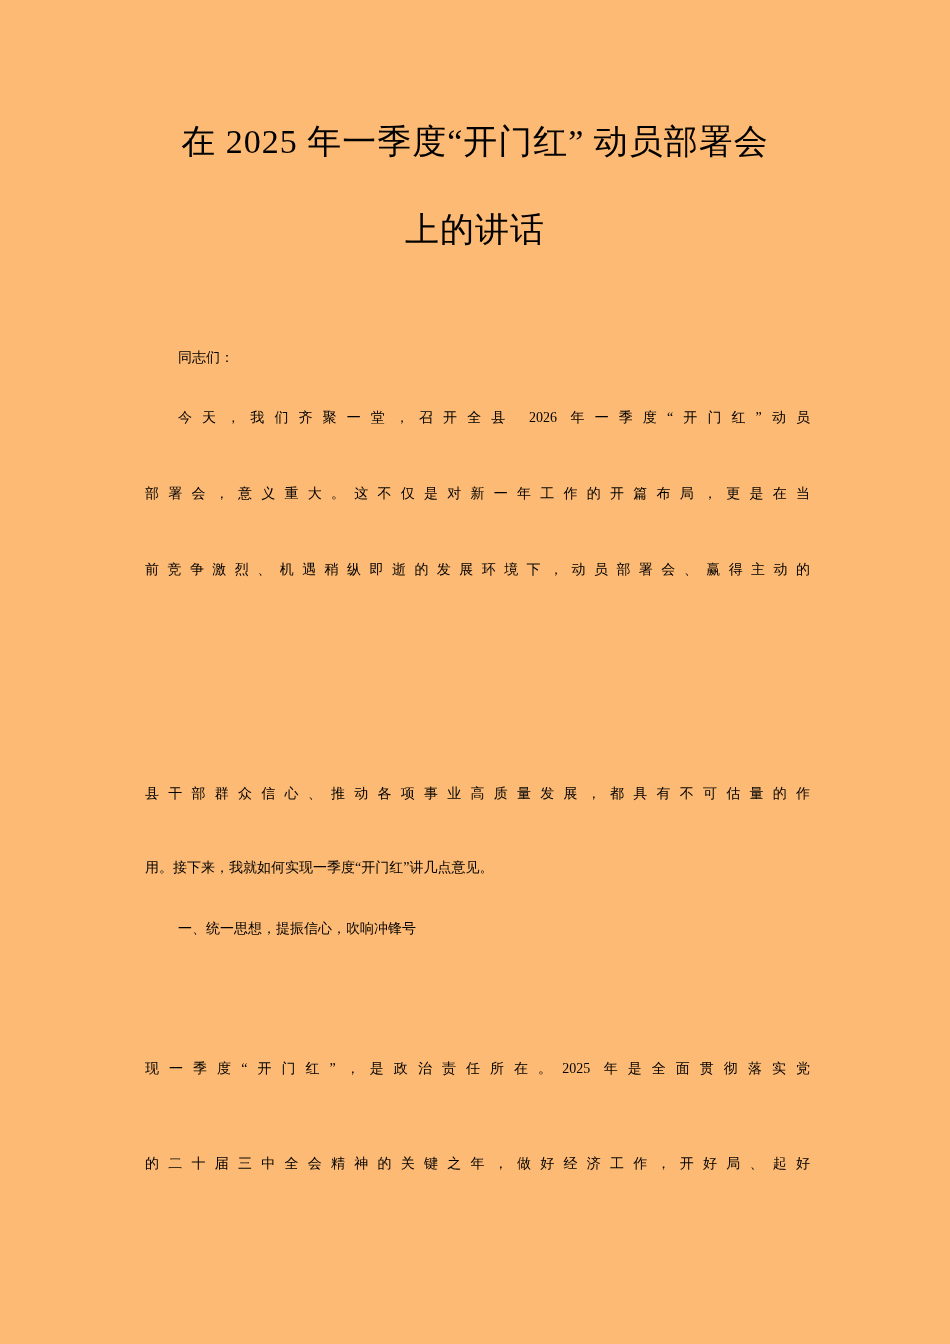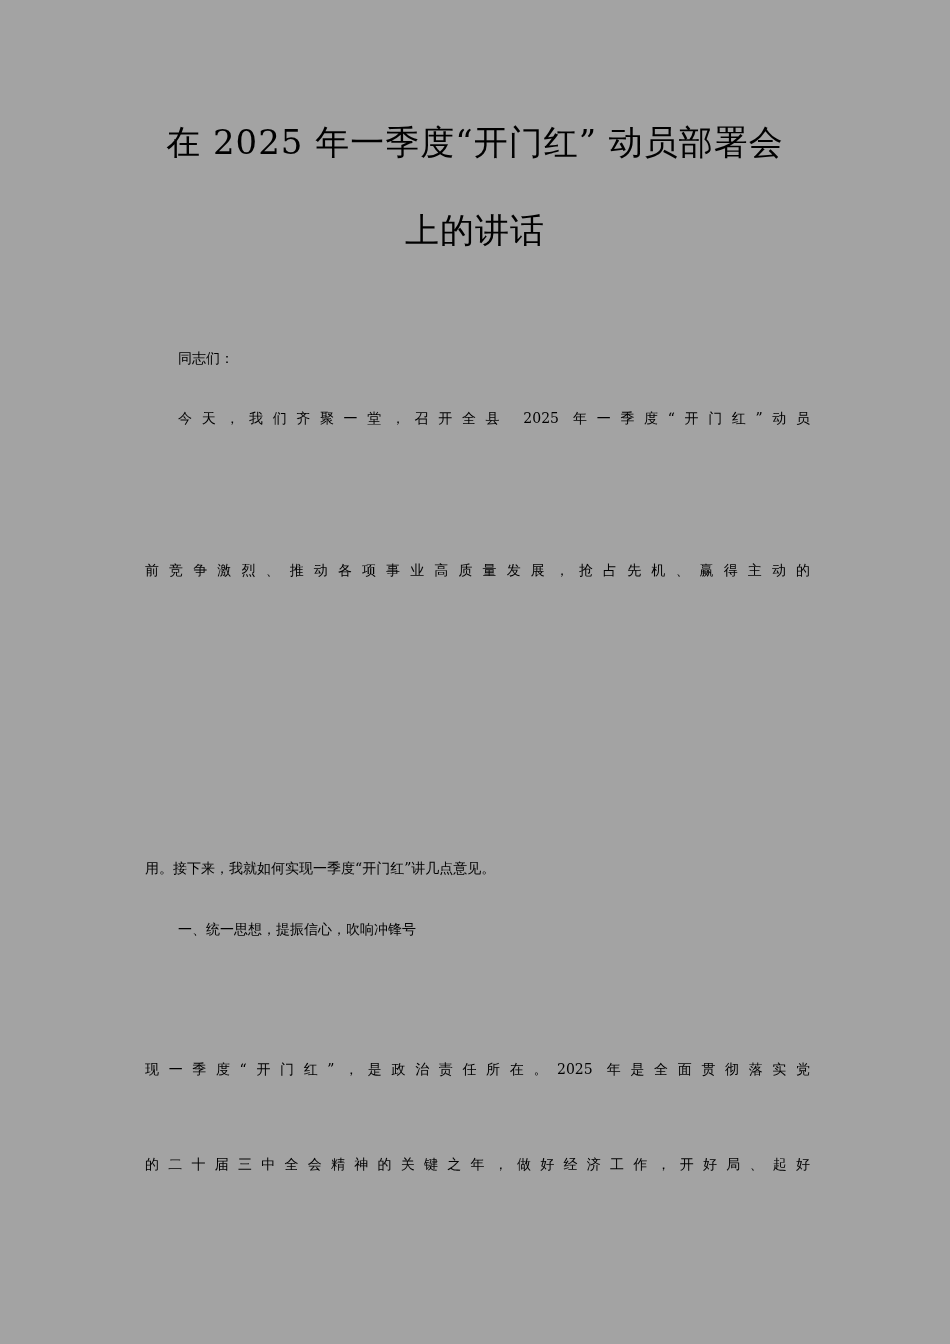--- a/index.html
+++ b/index.html
@@ -13,21 +13,22 @@
       position: relative;
       overflow: hidden;
       font-family: "DejaVu Serif", "Liberation Serif", serif;
       color: #000000;
     }
     .page {
       position: absolute;
       left: 0; top: 0;
       width: 950px;
       height: 1344px;
-      background: #a3a3a3;
+      background: #fdba74;
+      font-family: Liberation Serif, serif;
     }
     .title-line {
       position: absolute;
       left: 0;
       width: 950px;
       text-align: center;
       font-size: 34px;
       line-height: 40px;
       white-space: nowrap;
       letter-spacing: 1px;
@@ -53,22 +54,24 @@
 </head>
 <body>
 
 <div class="page">
 
   <div class="title-line" style="top:122px;">在 2025 年一季度“开门红”  动员部署会</div>
   <div class="title-line" style="top:210px;">上的讲话</div>
 
   <div class="body-line indent last" style="top:343px;">同志们：</div>
 
-  <div class="body-line indent" style="top:403px;">今天，我们齐聚一堂，召开全县 2025 年一季度“开门红”动员</div>
-  <div class="body-line" style="top:555px;">前竞争激烈、推动各项事业高质量发展，抢占先机、赢得主动的</div>
+  <div class="body-line indent" style="top:403px;">今天，我们齐聚一堂，召开全县 2026 年一季度“开门红”动员</div>
+  <div class="body-line" style="top:479px;">部署会，意义重大。这不仅是对新一年工作的开篇布局，更是在当</div>
+  <div class="body-line" style="top:555px;">前竞争激烈、机遇稍纵即逝的发展环境下，动员部署会、赢得主动的</div>
+  <div class="body-line" style="top:779px;">县干部群众信心、推动各项事业高质量发展，都具有不可估量的作</div>
   <div class="body-line indent last" style="top:914px;">一、统一思想，提振信心，吹响冲锋号</div>
 
   <div class="body-line last" style="top:853px;">用。接下来，我就如何实现一季度“开门红”讲几点意见。</div>
 
   <div class="body-line" style="top:1054px;">现一季度“开门红”，是政治责任所在。2025 年是全面贯彻落实党</div>
   <div class="body-line" style="top:1129px;margin-top:20px;">的二十届三中全会精神的关键之年，做好经济工作，开好局、起好</div>
 
 </div>
 
 </body></html>

